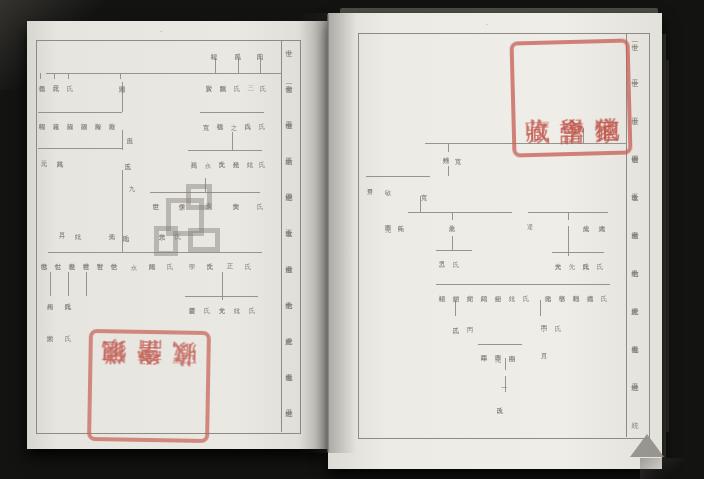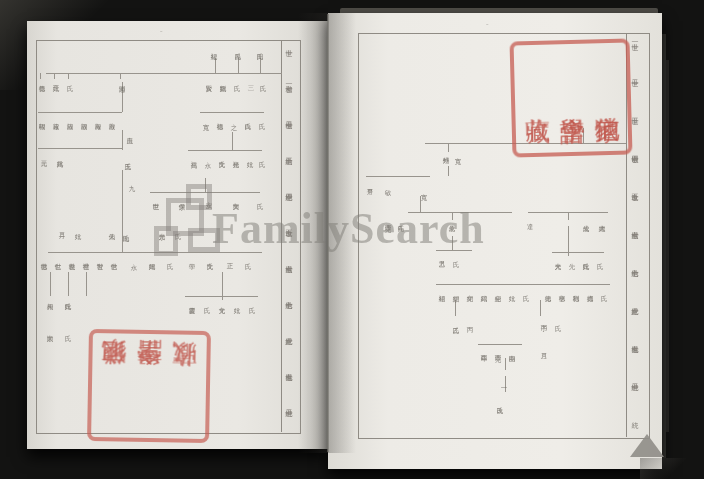--- a/index.html
+++ b/index.html
@@ -272,18 +272,17 @@
     <span class="col">收藏</span>
   </div>
 
   <div class="watermark">
     <div class="wm-logo">
       <div class="lg-a"></div>
       <div class="lg-b"></div>
       <div class="lg-c"></div>
       <div class="lg-d"></div>
     </div>
-    <div class="wm-text">FamilySearch</div>
   </div>
 
   <div class="fold-tri"></div>
   <div class="book-tail"></div>
 </div>
 
 </body></html>

